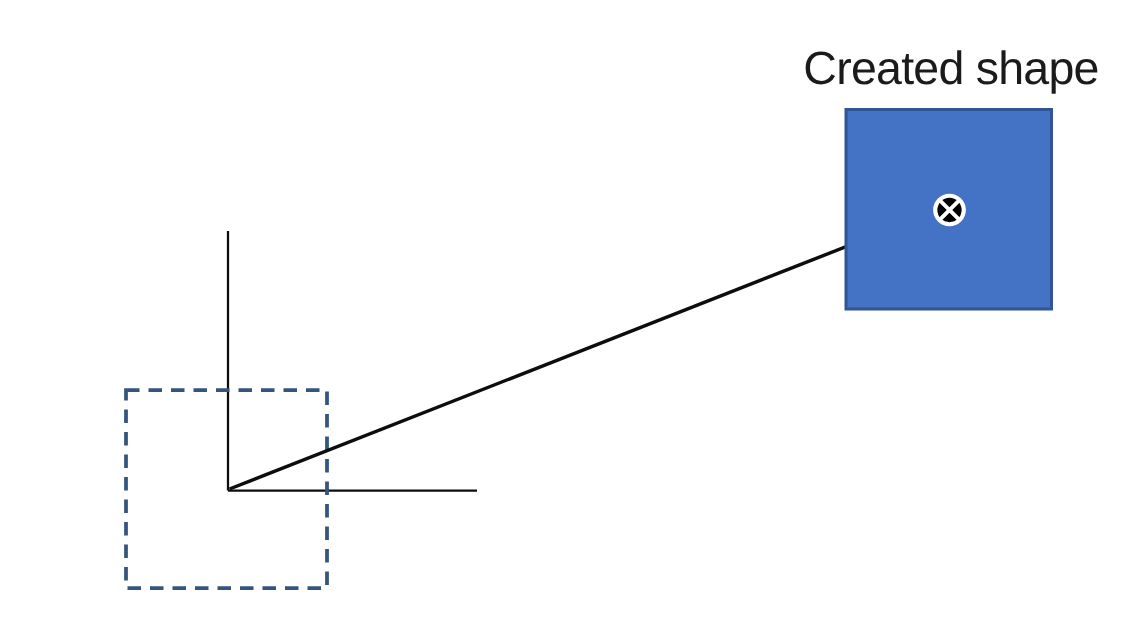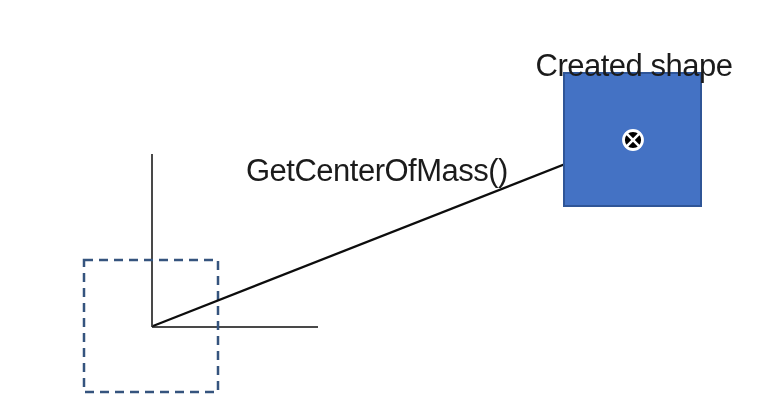--- a/index.html
+++ b/index.html
@@ -20,21 +20,20 @@
     left: 0;
     top: 0;
   }
   .label {
     position: absolute;
     color: #1b1b1b;
     font-size: 31px;
     line-height: 1.15;
     white-space: nowrap;
     letter-spacing: -0.5px;
-    margin-top: 20px;
   }
   .label-created {
     left: 532px;
     top: 28px;
     width: 204px;
     text-align: center;
   }
   .label-function {
     left: 246px;
     top: 133px;
@@ -67,16 +66,15 @@
 
     <g>
       <circle cx="633" cy="140" r="9.5" stroke-width="2.8" fill="#000000" stroke="#FFFFFF"></circle>
       <line x1="626.4" y1="133.4" x2="639.6" y2="146.6" stroke-width="2.6" stroke-linecap="round" stroke="#FFFFFF"></line>
       <line x1="639.6" y1="133.4" x2="626.4" y2="146.6" stroke-width="2.6" stroke-linecap="round" stroke="#FFFFFF"></line>
     </g>
   </svg>
 
   <div class="label label-created">Created shape</div>
 
-  <div class="label label-function">GetCenterOfMass()</div>
 
 
 </div>
 
 </body></html>

